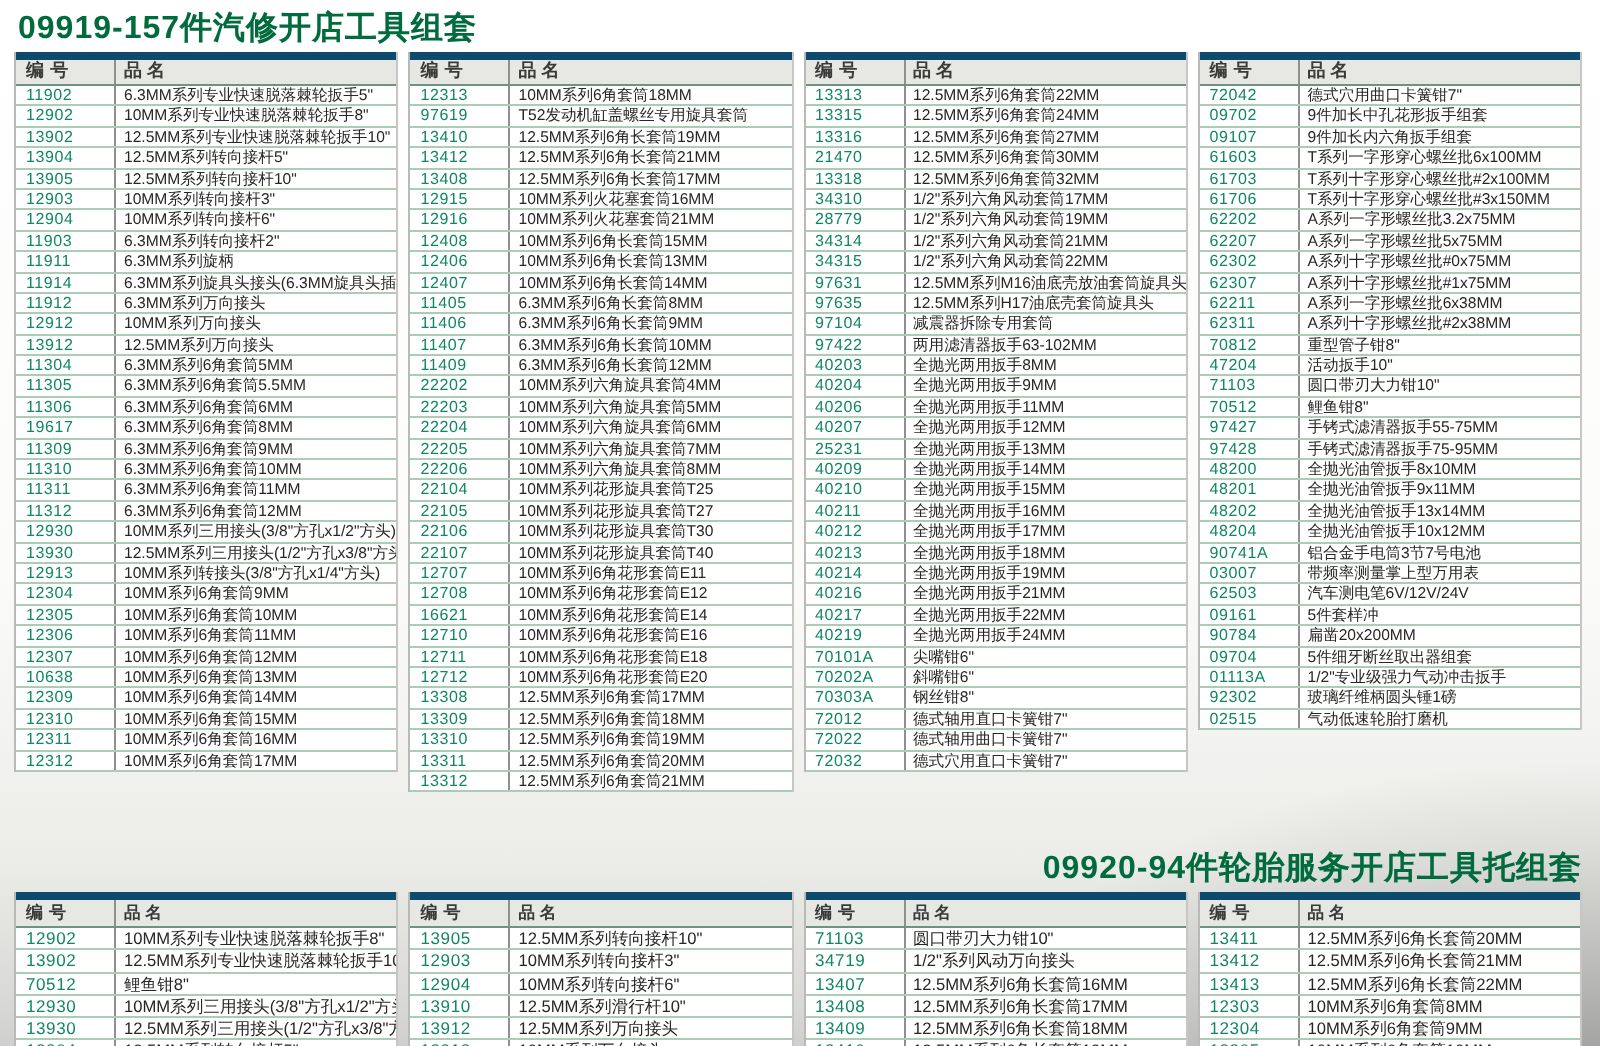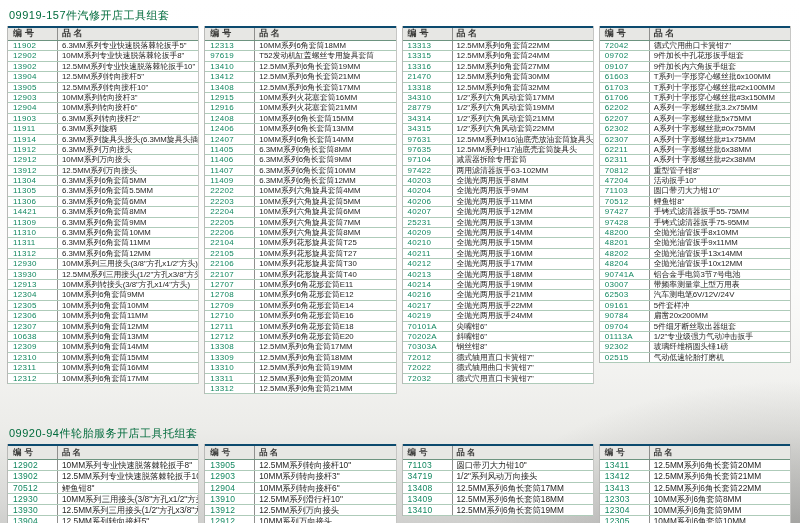--- a/index.html
+++ b/index.html
@@ -5,28 +5,28 @@
   html,body{margin:0;padding:0;}
   body{
     width:800px;height:523px;overflow:hidden;
     font-family:"Liberation Sans","DejaVu Sans",sans-serif;
     background:
       radial-gradient(55% 42% at 100% 103%, rgba(88,88,86,0.40), rgba(88,88,86,0) 72%),
       linear-gradient(to bottom,#ffffff 0%,#fbfbfa 55%,#ecece9 82%,#d8d8d6 96%,#cfcfcd 100%);
   }
   .page{padding:5px 9px 0 7px;}
   .title{
-    margin:2px 0 3px 2px;font-size:11px;font-weight:normal;color:#006b3c;
+    margin:2px 0 3px 2px;font-size:16px;font-weight:bold;color:#006b3c;
     letter-spacing:0.5px;line-height:16px;
   }
-  .title2{margin-top:31px;}
+  .title2{margin-top:31px;text-align:right;}
   .tables-row{display:flex;gap:5px;align-items:flex-start;}
   .col-table{flex:1 1 0;min-width:0;background:#fdfdfc;border-left:1px solid #b9b9b7;border-right:1px solid #c6c6c4;}
   .thead{
-    display:flex;background:#e7e7e4;border-top:2px solid #0c4a6e;
+    display:flex;background:#e7e7e4;border-top:4px solid #0c4a6e;
     border-bottom:1px solid #6d9480;color:#3a3a38;font-weight:bold;
   }
   .s1 .thead{height:12px;line-height:11px;font-size:9px;}
   .s2 .thead{height:13px;line-height:12px;font-size:9.5px;}
   .row{display:flex;border-bottom:1px solid #aecbb9;box-sizing:border-box;background:#fff;}
   .s1 .row{height:10.4px;line-height:9.6px;}
   .s2 .row{height:11.2px;line-height:10.4px;}
   .cell-code{
     width:50px;flex:0 0 50px;padding-left:5px;box-sizing:border-box;
     border-right:1px solid #8f8f8d;color:#11875f;letter-spacing:0.3px;
@@ -132,21 +132,21 @@
             <span class="cell-name">6.3MM系列6角套筒5.5MM</span>
           </div>
 
           <div class="row">
             <span class="cell-code">11306</span>
             <span class="cell-name">6.3MM系列6角套筒6MM</span>
           </div>
 
 
           <div class="row">
-            <span class="cell-code">14421</span>
+            <span class="cell-code">19617</span>
             <span class="cell-name">6.3MM系列6角套筒8MM</span>
           </div>
 
           <div class="row">
             <span class="cell-code">11309</span>
             <span class="cell-name">6.3MM系列6角套筒9MM</span>
           </div>
 
           <div class="row">
             <span class="cell-code">11310</span>
@@ -350,21 +350,21 @@
             <span class="cell-code">12707</span>
             <span class="cell-name">10MM系列6角花形套筒E11</span>
           </div>
 
           <div class="row">
             <span class="cell-code">12708</span>
             <span class="cell-name">10MM系列6角花形套筒E12</span>
           </div>
 
           <div class="row">
-            <span class="cell-code">12709</span>
+            <span class="cell-code">16621</span>
             <span class="cell-name">10MM系列6角花形套筒E14</span>
           </div>
 
           <div class="row">
             <span class="cell-code">12710</span>
             <span class="cell-name">10MM系列6角花形套筒E16</span>
           </div>
 
           <div class="row">
             <span class="cell-code">12711</span>
@@ -829,20 +829,24 @@
           <div class="row">
             <span class="cell-code">71103</span>
             <span class="cell-name">圆口带刃大力钳10"</span>
           </div>
 
           <div class="row">
             <span class="cell-code">34719</span>
             <span class="cell-name">1/2"系列风动万向接头</span>
           </div>
 
+          <div class="row">
+            <span class="cell-code">13407</span>
+            <span class="cell-name">12.5MM系列6角长套筒16MM</span>
+          </div>
 
           <div class="row">
             <span class="cell-code">13408</span>
             <span class="cell-name">12.5MM系列6角长套筒17MM</span>
           </div>
 
           <div class="row">
             <span class="cell-code">13409</span>
             <span class="cell-name">12.5MM系列6角长套筒18MM</span>
           </div>

